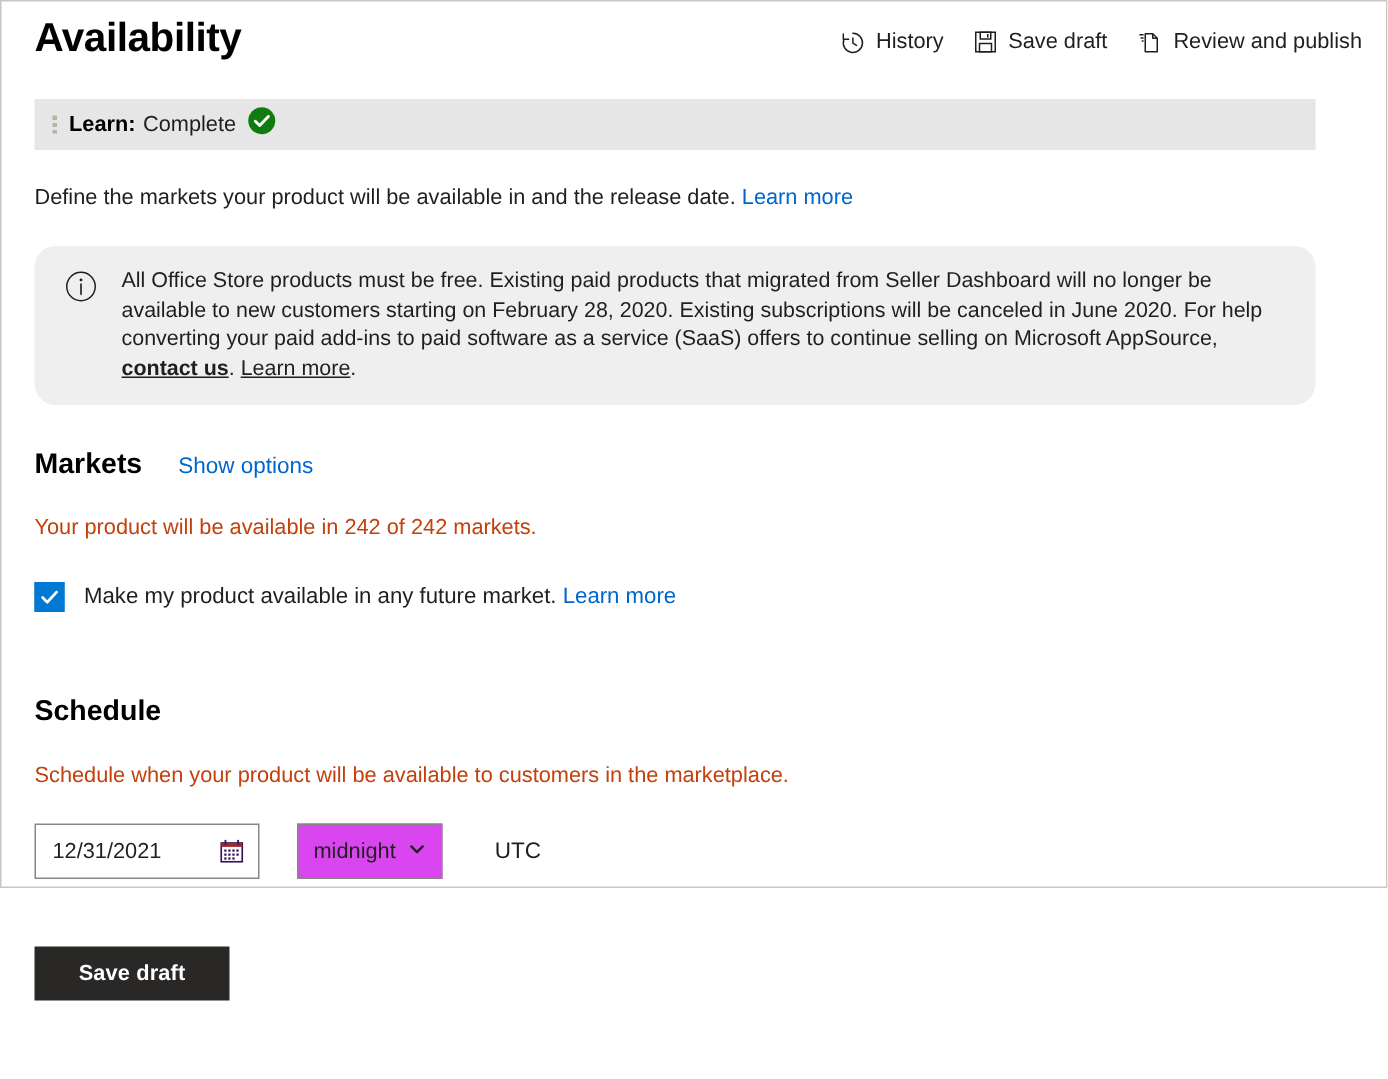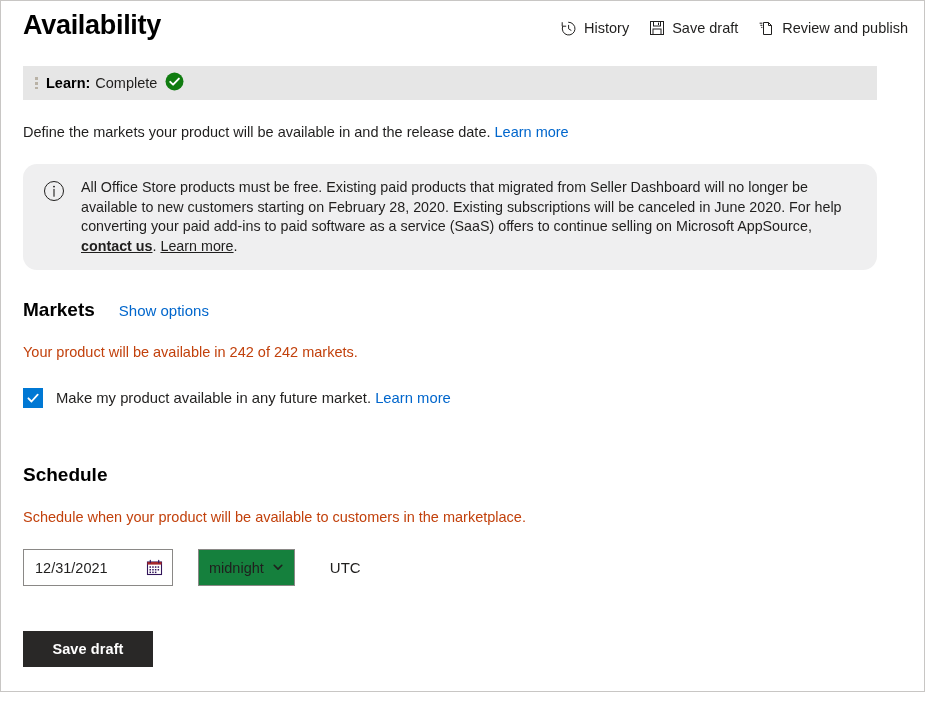--- a/index.html
+++ b/index.html
@@ -12,21 +12,21 @@
     height: 719px;
     background: #ffffff;
     font-family: "Liberation Sans", sans-serif;
     color: #201f1e;
     overflow: hidden;
   }
   .page {
     position: relative;
     box-sizing: border-box;
     width: 925px;
-    height: 692px;
+    height: 592px;
     background: #ffffff;
     border: 1px solid #c8c6c4;
     padding: 0;
   }
 
   
   .header {
     display: flex;
     align-items: flex-start;
     justify-content: space-between;
@@ -221,21 +221,21 @@
   .cal-btn {
     flex: 0 0 auto;
     display: flex;
     align-items: center;
     cursor: pointer;
     margin-left: 4px;
   }
   .time-select {
     height: 37px;
     border: 1px solid #8a8886;
-    background: #15803d;
+    background: #d946ef;
     box-sizing: border-box;
     display: flex;
     align-items: center;
     padding: 0 10px;
     cursor: pointer;
     gap: 8px;
   }
   .time-value { font-size: 14.5px; color: #201f1e; }
   .tz-label {
     font-size: 15px;

